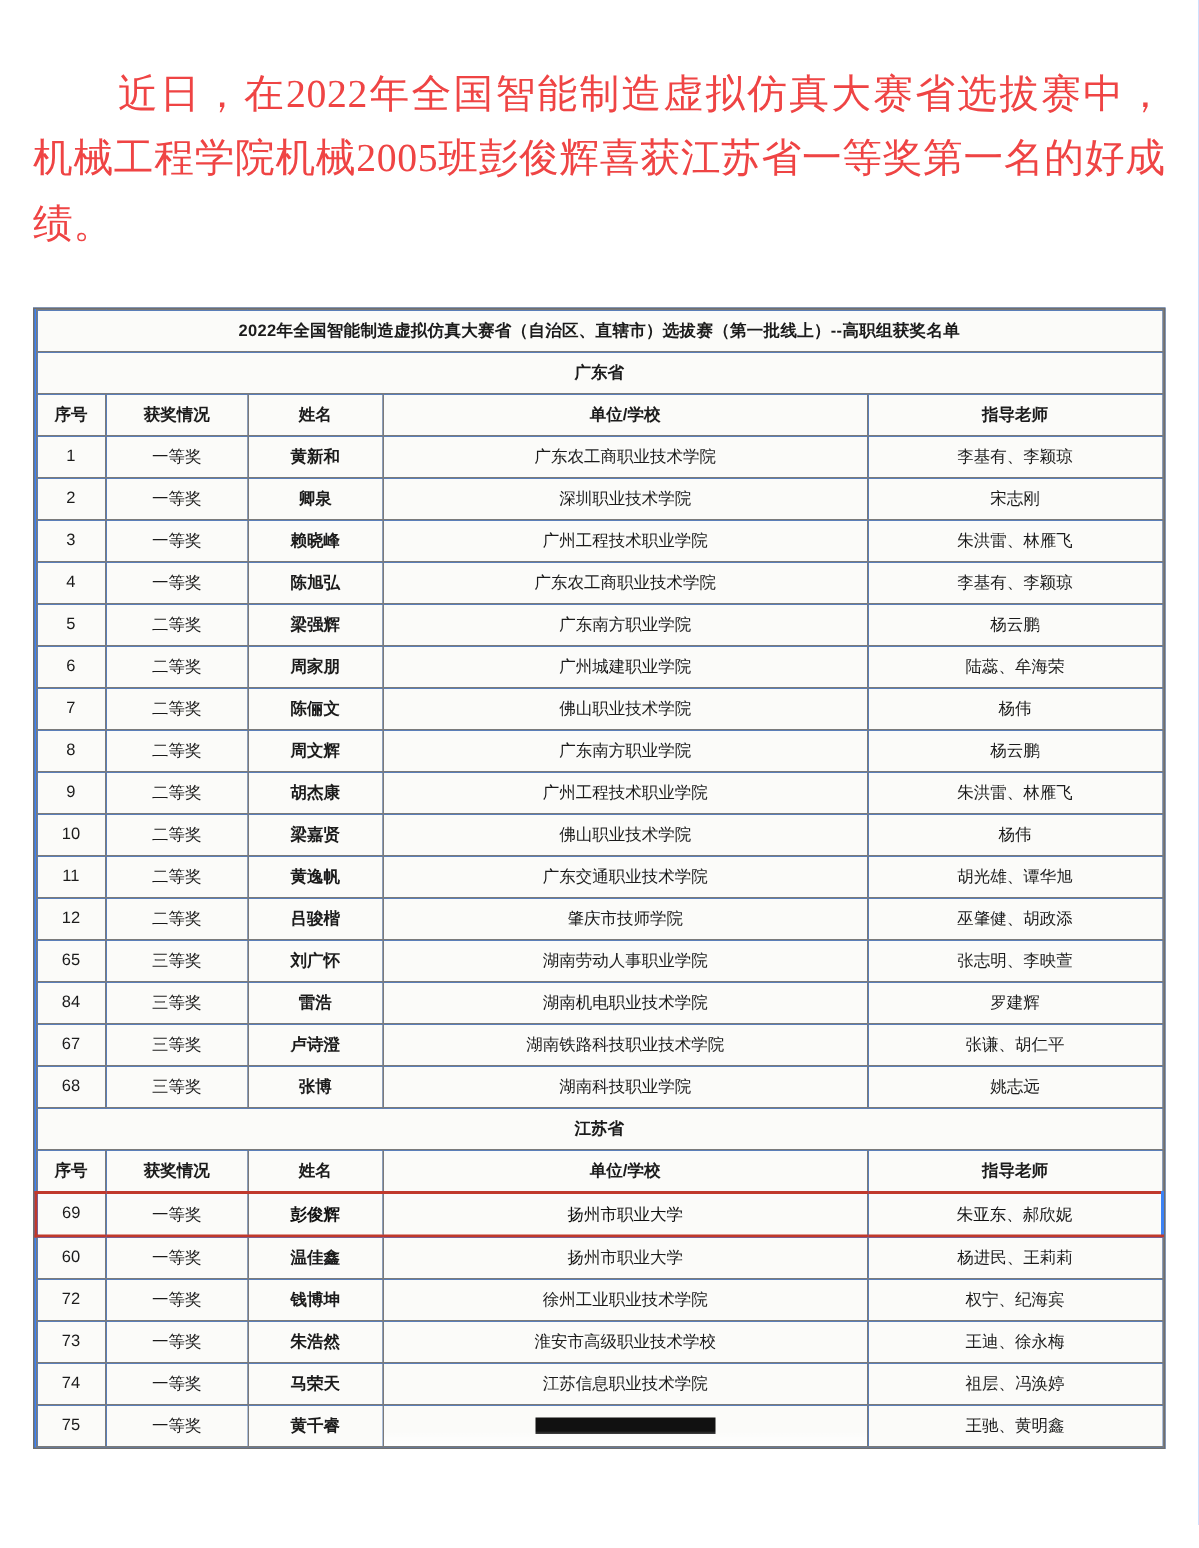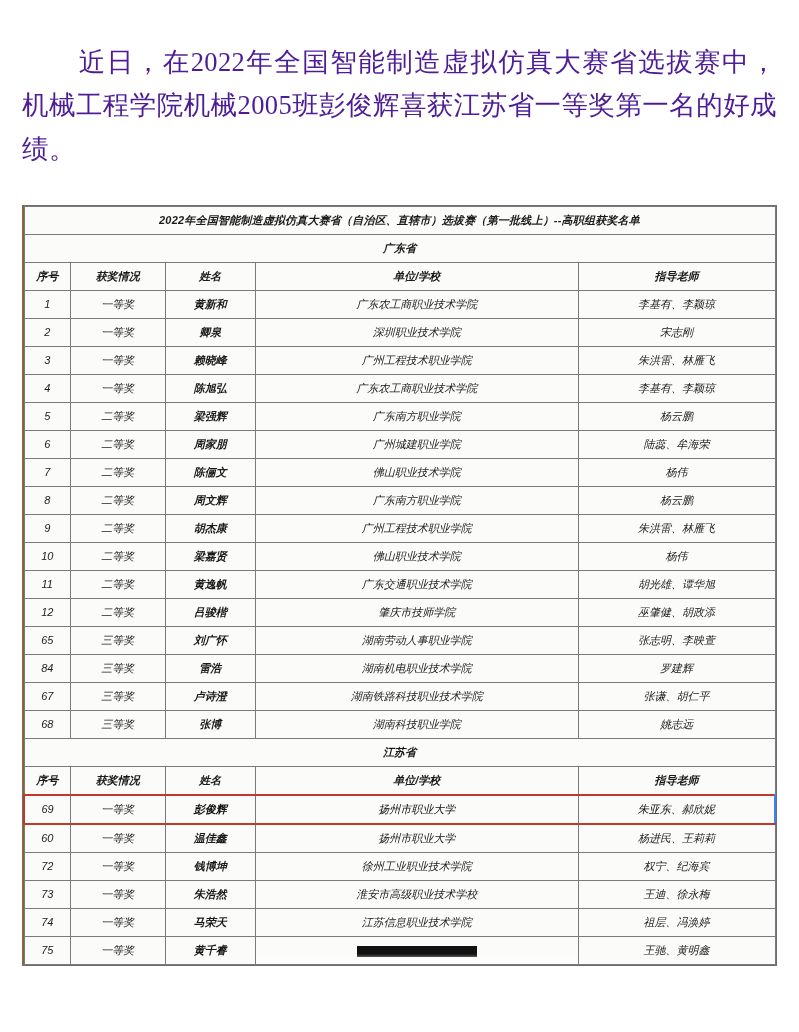--- a/index.html
+++ b/index.html
@@ -19,32 +19,31 @@
     position: relative;
     overflow: hidden;
   }
   
   .intro {
     padding: 14px 22px 6px 22px;
     font-size: 26.5px;
     line-height: 1.66;
     letter-spacing: 0.4px;
     text-align: justify;
-    color: #4c1d95;
+    color: #ef4444;
   }
   .intro .indent {
     display: inline-block;
     width: 2.1em;
   }
   
   .table-wrap {
     margin: 14px 22px 0 22px;
     border: 1px solid #6e6e6e;
-    background: #a16207;
-    font-style: italic;
+    background: #3b82f6;
   }
   table.award {
     border-collapse: collapse;
     width: 100%;
     table-layout: fixed;
     font-family: "Liberation Sans", "DejaVu Sans", sans-serif;
   }
   table.award td {
     border: 1px solid #7a7a7a;
     text-align: center;

